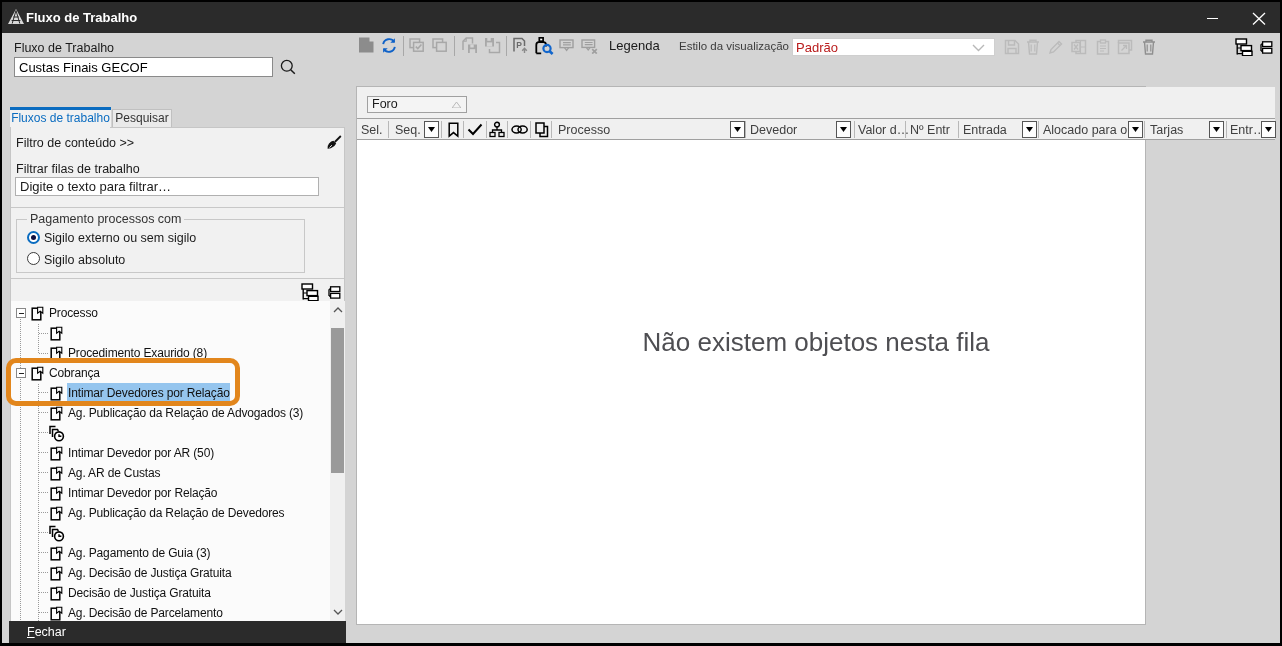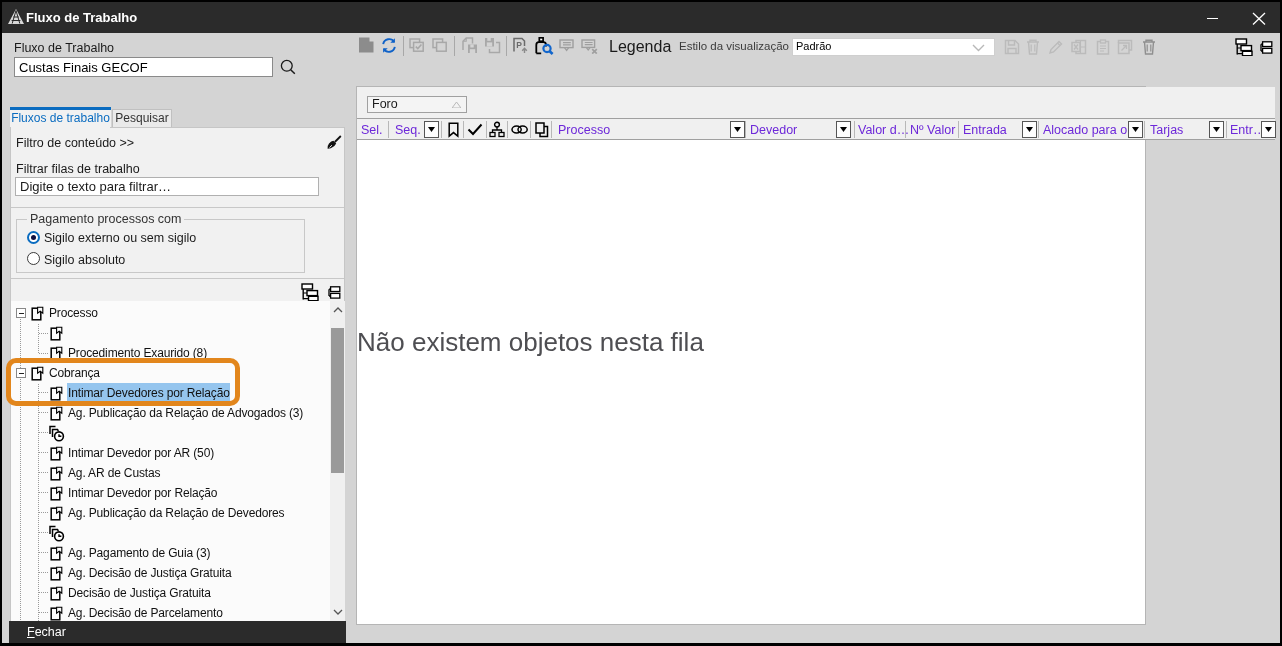--- a/index.html
+++ b/index.html
@@ -21,25 +21,25 @@
 .trow{position:absolute;display:flex;align-items:center;height:20px;white-space:nowrap;font-size:12px;color:#111;letter-spacing:-0.15px}
 .trow span{margin-left:5px}
 .tsep{position:absolute;top:36px;width:1px;height:20px;background:#a8a8a8}
 .tico{position:absolute;top:37px}
 .fechar{left:9px;top:621px;width:337px;height:22px;background:#2b2b2b;color:#fff;font-size:12.5px}
 .sbar{left:330px;top:301px;width:15px;height:320px;background:#f0f0f0}
 .main{left:356px;top:86px;width:790px;height:539px;background:#fff;border:1px solid #b5b5b5}
 .hstrip{left:0;top:0;width:918px;height:31px;background:#f0f0f0}
 .forobox{left:10px;top:9px;width:100px;height:17px;background:#f4f4f4;border:1px solid #a0a0a0;font-size:12.5px;padding-left:4px;line-height:15px}
 .hdr{left:0;top:31px;width:918px;height:22px;background:#f0f0f0;border-top:1px solid #a0a0a0;border-bottom:1px solid #a0a0a0}
-.hlabel{position:absolute;top:4px;font-size:12.5px;color:#6d28d9;white-space:nowrap}
+.hlabel{position:absolute;top:4px;font-size:12.5px;color:#404040;white-space:nowrap}
 .vsep{position:absolute;top:2px;width:1px;height:17px;background:#b8b8b8}
 .dbtn{position:absolute;top:2px;width:15px;height:17px;background:#fdfdfd;border:1px solid #555;text-align:center}
 .dbtn svg{display:block;margin:5px auto 0}
-.nofila{left:0;top:240px;width:918px;text-align:left;font-size:26px;color:#4e4e52;font-weight:400}
+.nofila{left:0;top:240px;width:918px;text-align:center;font-size:26px;color:#4e4e52;font-weight:400}
 .lbl{font-size:12.5px;color:#1a1a1a;white-space:nowrap}
 .dotv{position:absolute;width:1px;background-image:repeating-linear-gradient(to bottom,#9a9a9a 0 1px,transparent 1px 2px)}
 .doth{position:absolute;height:1px;background-image:repeating-linear-gradient(to right,#9a9a9a 0 1px,transparent 1px 2px)}
 .expbox{position:absolute;width:10px;height:10px;background:#fff;border:1px solid #888}
 .expbox:after{content:"";position:absolute;left:1.5px;top:3.5px;width:5px;height:1px;background:#222}
 .sel{position:absolute;background:#95c5ee}
 .orange{position:absolute;left:6px;top:358px;width:234px;height:48px;border:5px solid #e2861c;border-radius:10px}
 </style></head>
 <body>
 <div class="a titlebar"></div>
@@ -297,21 +297,21 @@
     <div class="vsep" style="left:388px"></div>
     <div class="hlabel" style="left:393px">Devedor</div>
     <div class="dbtn" style="left:479px">
         <svg width="7" height="5">
           <path d="M0 0 h7 l-3.5 5 z" fill="#000"></path>
         </svg>
       </div>
     <div class="vsep" style="left:497px"></div>
     <div class="hlabel" style="left:501px">Valor d…</div>
     <div class="vsep" style="left:548px"></div>
-    <div class="hlabel" style="left:553px">Nº Valor</div>
+    <div class="hlabel" style="left:553px">Nº Entr</div>
     <div class="vsep" style="left:601px"></div>
     <div class="hlabel" style="left:606px">Entrada</div>
     <div class="dbtn" style="left:665px">
         <svg width="7" height="5">
           <path d="M0 0 h7 l-3.5 5 z" fill="#000"></path>
         </svg>
       </div>
     <div class="vsep" style="left:681px"></div>
     <div class="hlabel" style="left:686px">Alocado para o…</div>
     <div class="dbtn" style="left:771px">
@@ -387,24 +387,24 @@
       <rect x="1" y="1" width="13" height="7.6" fill="none" stroke="#9f9f9f" stroke-width="1.4"></rect>
       <path d="M4 3.6 H11.8 M4 5.8 H11.8" stroke="#9f9f9f" stroke-width="1.2"></path>
       <path d="M5.5 8.6 L7.6 11.4 L9.7 8.6" fill="none" stroke="#9f9f9f" stroke-width="1.3"></path>
     </svg>
 <svg class="a tico" style="left:581px;top:39px" width="18" height="15">
       <rect x="1" y="1" width="12.6" height="7.4" fill="none" stroke="#9f9f9f" stroke-width="1.4"></rect>
       <path d="M3.8 3.5 H11.6 M3.8 5.6 H11.6" stroke="#9f9f9f" stroke-width="1.2"></path>
       <path d="M5.2 8.4 L7.2 11 L9.2 8.4" fill="none" stroke="#9f9f9f" stroke-width="1.3"></path>
       <path d="M11.2 10.2 l4.6 4.4 M15.8 10.2 l-4.6 4.4" stroke="#9f9f9f" stroke-width="1.7"></path>
     </svg>
-<div class="a lbl" style="left:609px;top:38px;font-size:16px">Legenda</div>
+<div class="a lbl" style="left:609px;top:38px;font-size:13px">Legenda</div>
 <div class="a lbl" style="left:679px;top:40px;color:#3c3c3c;font-size:11.5px">Estilo da visualização</div>
 <div class="a" style="left:792px;top:38px;width:203px;height:18px;background:#fff;border:1px solid #cfcfcf"></div>
-<div class="a" style="left:796px;top:40px;font-size:11px;color:#000000">Padrão</div>
+<div class="a" style="left:796px;top:40px;font-size:13px;color:#b91c1c">Padrão</div>
 <svg class="a" style="left:972px;top:44px" width="13" height="8">
       <path d="M1 1 L6.5 6.5 L12 1" fill="none" stroke="#b8b8b8" stroke-width="1.4"></path>
     </svg>
 <svg class="a tico" style="left:1004px;top:39px" width="16" height="16">
       <path d="M1.5 1.5 H11 L14.5 5 V14.5 H1.5 Z" fill="none" stroke="#bbb" stroke-width="1.5"></path>
       <path d="M4.5 1.5 V6 H10.5 V1.5 M4 14.5 V9.5 H12 V14.5" fill="none" stroke="#bbb" stroke-width="1.4"></path>
     </svg>
 <svg class="a tico" style="left:1026px;top:39px" width="14" height="16">
       <path d="M1 3 H13 M4 3 V1.2 H10 V3 M2.5 3 L3.5 15 H10.5 L11.5 3" fill="none" stroke="#bbb" stroke-width="1.4"></path>
       <path d="M5.2 5.5 V12.5 M8.8 5.5 V12.5" stroke="#bbb" stroke-width="1.2"></path>

